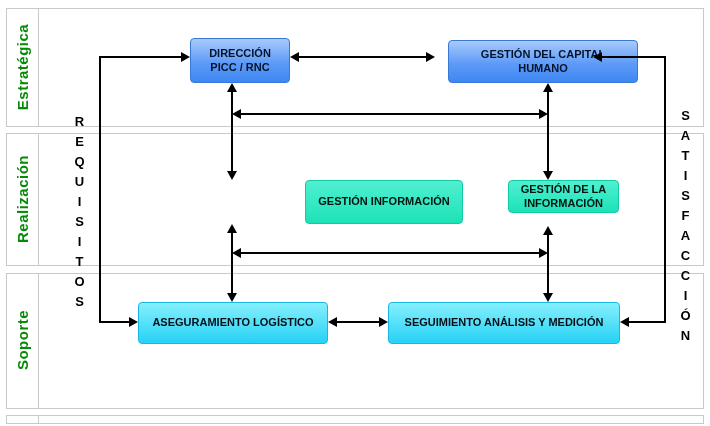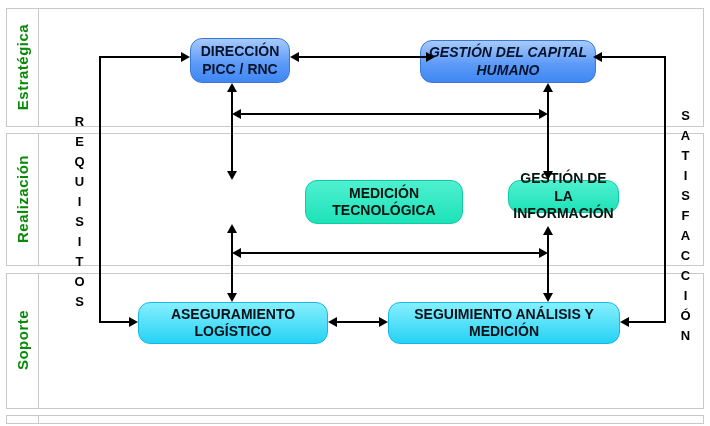--- a/index.html
+++ b/index.html
@@ -17,23 +17,23 @@
   .lane-label{position:absolute;left:22px;transform:translate(-50%,-50%) rotate(-90deg);
               color:#078a07;font-weight:bold;font-size:15px;white-space:nowrap;
               letter-spacing:.5px;}
 
   
   .axis-word{position:absolute;writing-mode:vertical-rl;text-orientation:upright;
              font-weight:bold;font-size:13px;color:#000;letter-spacing:5px;
              line-height:18px;}
 
   
-  .box{position:absolute;box-sizing:border-box;border-radius:12px;
+  .box{position:absolute;box-sizing:border-box;border-radius:4px;
        display:flex;align-items:center;justify-content:center;text-align:center;
-       font-weight:bold;font-size:14px;line-height:1.25;white-space:pre-line;
+       font-weight:bold;font-size:11px;line-height:1.25;white-space:pre-line;
        padding:2px 4px;color:#04132b;}
   .box.blue{background:linear-gradient(180deg,#a8cafb 0%,#5e9bf7 55%,#3e87f3 100%);
             border:1px solid #3a78d6;}
   .box.teal{background:linear-gradient(180deg,#4ff0d0 0%,#1de2b8 100%);
             border:1px solid #11c9a3;color:#031510;}
   .box.cyan{background:linear-gradient(180deg,#86effd 0%,#25d2f5 100%);
             border:1px solid #17b6e5;color:#031018;}
 
   
   .hline{position:absolute;height:2px;background:#000;}
@@ -64,23 +64,23 @@
 
   <div class="lane-label" style="top:67px;">Estratégica</div>
   <div class="lane-label" style="top:199px;">Realización</div>
   <div class="lane-label" style="top:340px;">Soporte</div>
 
   <div class="axis-word" style="left:70px;top:114px;">REQUISITOS</div>
   <div class="axis-word" style="left:676px;top:108px;">SATISFACCIÓN</div>
 
   <div class="box blue" style="left:190px;top:38px;width:100px;height:45px;">DIRECCIÓN
 PICC / RNC</div>
-  <div class="box blue" style="left:420px;top:40px;width:176px;height:43px;font-style:italic;">GESTIÓN DEL CAPITAL
+  <div class="box blue" style="left:448px;top:40px;width:190px;height:43px;">GESTIÓN DEL CAPITAL
 HUMANO</div>
-  <div class="box teal" style="left:305px;top:180px;width:158px;height:44px;">MEDICIÓN TECNOLÓGICA</div>
+  <div class="box teal" style="left:305px;top:180px;width:158px;height:44px;">GESTIÓN INFORMACIÓN</div>
   <div class="box teal" style="left:508px;top:180px;width:111px;height:33px;">GESTIÓN DE LA
 INFORMACIÓN</div>
   <div class="box cyan" style="left:138px;top:302px;width:190px;height:42px;">ASEGURAMIENTO LOGÍSTICO</div>
   <div class="box cyan" style="left:388px;top:302px;width:232px;height:42px;">SEGUIMIENTO ANÁLISIS Y MEDICIÓN</div>
 
   <div class="vline" style="left:99px;top:56px;height:267px;"></div>
   <div class="hline" style="left:99px;top:56px;width:82px;"></div>
   <div class="ah r" style="left:181px;top:52px;"></div>
   <div class="hline" style="left:99px;top:321px;width:30px;"></div>
   <div class="ah r" style="left:129px;top:317px;"></div>

